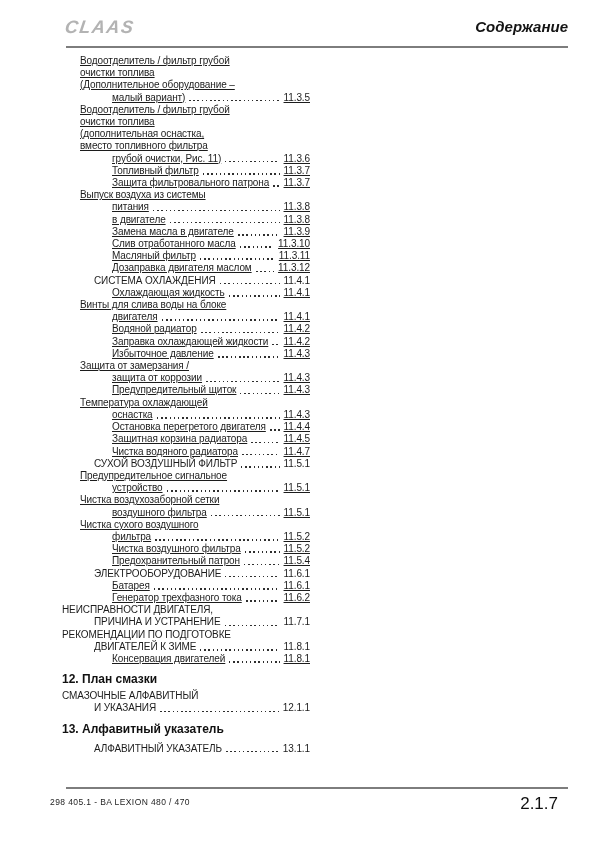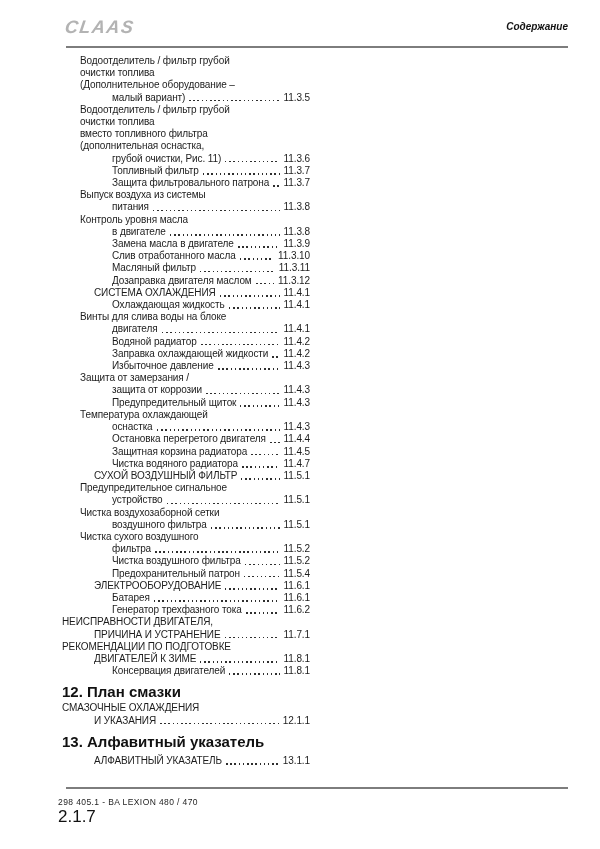--- a/index.html
+++ b/index.html
@@ -29,21 +29,21 @@
   .logo {
     font-size: 18px;
     font-weight: bold;
     font-style: italic;
     letter-spacing: 1.5px;
     color: #b3b3b3;
     transform: skewX(-8deg);
     line-height: 18px;
   }
   .header-title {
-    font-size: 10px;
+    font-size: 15px;
     font-weight: bold;
     font-style: italic;
     color: #141414;
     line-height: 14px;
     padding-bottom: 2px;
   }
   .rule {
     position: absolute;
     left: 66px;
     width: 502px;
@@ -58,52 +58,51 @@
     top: 55px;
     left: 62px;
     width: 248px;
   }
   .toc-entry {
     font-size: 10px;
     line-height: 12.2px;
     letter-spacing: -0.1px;
     color: #1c1c1c;
   }
-  .toc-entry.lvl1 { padding-left: 18px; }
+  .toc-entry.lvl1 { padding-left: 18px; text-decoration: underline; }
   .toc-line { white-space: nowrap; }
   .toc-last { display: flex; align-items: baseline; padding-left: 32px; }
   .toc-text { flex: 0 0 auto; white-space: nowrap; }
   .leader {
     flex: 1 1 auto;
     min-width: 6px;
     height: 1.6px;
     align-self: flex-end;
     margin: 0 4px 2.4px 4px;
     background-image: repeating-linear-gradient(to right, #2e2e2e 0 1.5px, transparent 1.5px 4.2px);
   }
   .page-num { flex: 0 0 auto; white-space: nowrap; }
   .toc-heading {
-    font-size: 15px;
+    font-size: 12px;
     line-height: 13px;
     font-weight: bold;
     color: #111111;
     margin: 8px 0 4px 0;
     white-space: nowrap;
   }
   .toc > .toc-entry:last-child { margin-top: 7px; }
   
   .footer {
     position: absolute;
     top: 794px;
-    left: 58px;
+    left: 50px;
     width: 508px;
     display: flex;
     justify-content: space-between;
     align-items: flex-start;
-    flex-direction: column;
   }
   .doc-ref {
     font-size: 8.5px;
     letter-spacing: 0.4px;
     color: #242424;
     padding-top: 3px;
   }
   .page-id {
     font-size: 17px;
     font-weight: normal;
@@ -129,22 +128,22 @@
         <div class="toc-line">(Дополнительное оборудование –</div>
         <div class="toc-last">
           <span class="toc-text">малый вариант)</span>
           <span class="leader"></span>
           <span class="page-num">11.3.5</span>
         </div>
       </div>
       <div class="toc-entry lvl1">
         <div class="toc-line">Водоотделитель / фильтр грубой</div>
         <div class="toc-line">очистки топлива</div>
+        <div class="toc-line">(дополнительная оснастка,</div>
         <div class="toc-line">вместо топливного фильтра</div>
-        <div class="toc-line">(дополнительная оснастка,</div>
         <div class="toc-last">
           <span class="toc-text">грубой очистки, Рис. 11)</span>
           <span class="leader"></span>
           <span class="page-num">11.3.6</span>
         </div>
       </div>
       <div class="toc-entry lvl1">
         <div class="toc-last">
           <span class="toc-text">Топливный фильтр</span>
           <span class="leader"></span>
@@ -160,21 +159,20 @@
       </div>
       <div class="toc-entry lvl1">
         <div class="toc-line">Выпуск воздуха из системы</div>
         <div class="toc-last">
           <span class="toc-text">питания</span>
           <span class="leader"></span>
           <span class="page-num">11.3.8</span>
         </div>
       </div>
       <div class="toc-entry lvl1">
-        <div class="toc-line">Контроль уровня масла</div>
         <div class="toc-last">
           <span class="toc-text">в двигателе</span>
           <span class="leader"></span>
           <span class="page-num">11.3.8</span>
         </div>
       </div>
       <div class="toc-entry lvl1">
         <div class="toc-last">
           <span class="toc-text">Замена масла в двигателе</span>
           <span class="leader"></span>
@@ -373,21 +371,21 @@
       </div>
       <div class="toc-entry lvl1">
         <div class="toc-last">
           <span class="toc-text">Консервация двигателей</span>
           <span class="leader"></span>
           <span class="page-num">11.8.1</span>
         </div>
       </div>
       <div class="toc-heading">12. План смазки</div>
       <div class="toc-entry lvl0">
-        <div class="toc-line">СМАЗОЧНЫЕ ОХЛАЖДЕНИЯ</div>
+        <div class="toc-line">СМАЗОЧНЫЕ АЛФАВИТНЫЙ</div>
         <div class="toc-last">
           <span class="toc-text">И УКАЗАНИЯ</span>
           <span class="leader"></span>
           <span class="page-num">12.1.1</span>
         </div>
       </div>
       <div class="toc-heading">13. Алфавитный указатель</div>
       <div class="toc-entry lvl0">
         <div class="toc-last">
           <span class="toc-text">АЛФАВИТНЫЙ УКАЗАТЕЛЬ</span>

